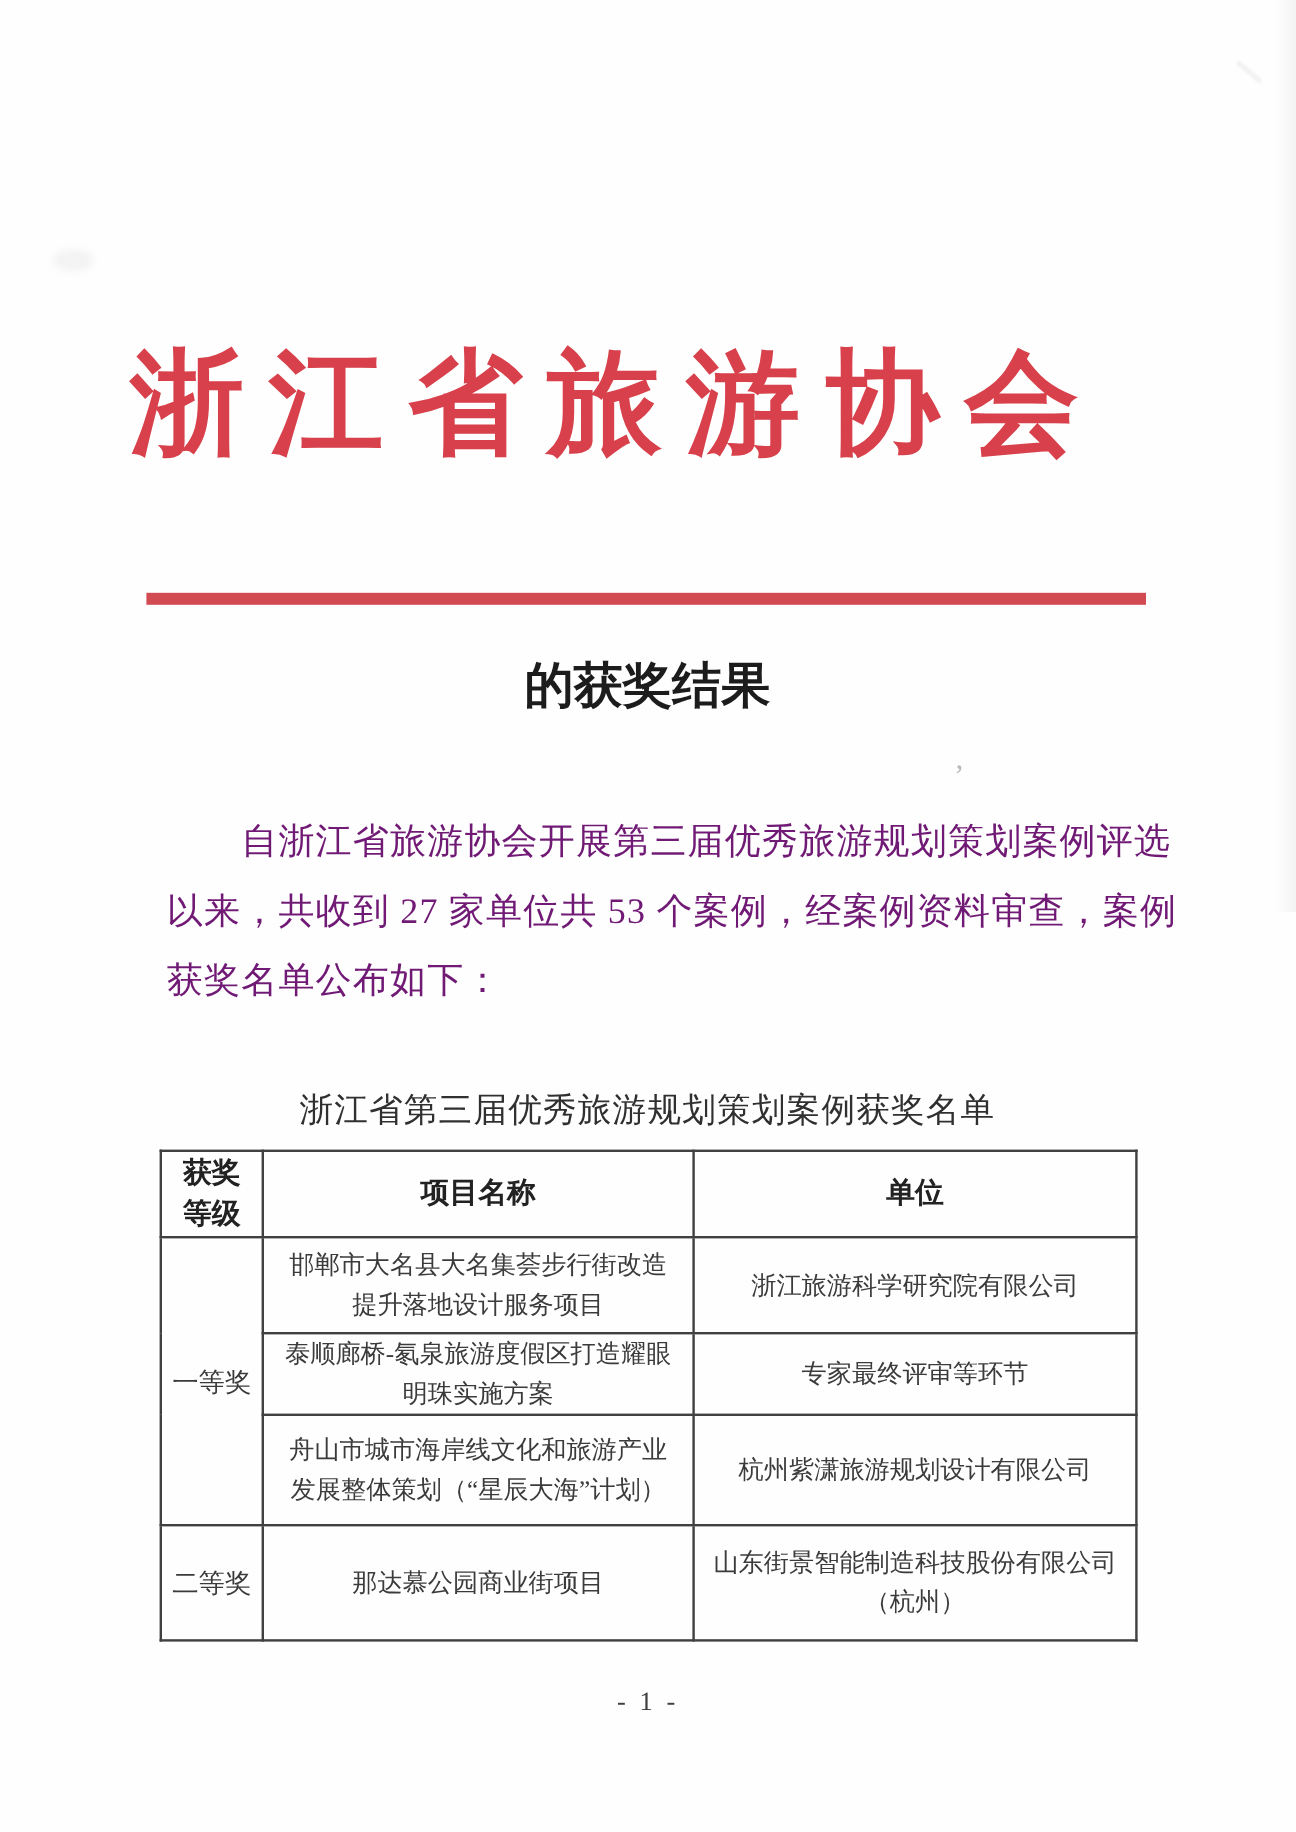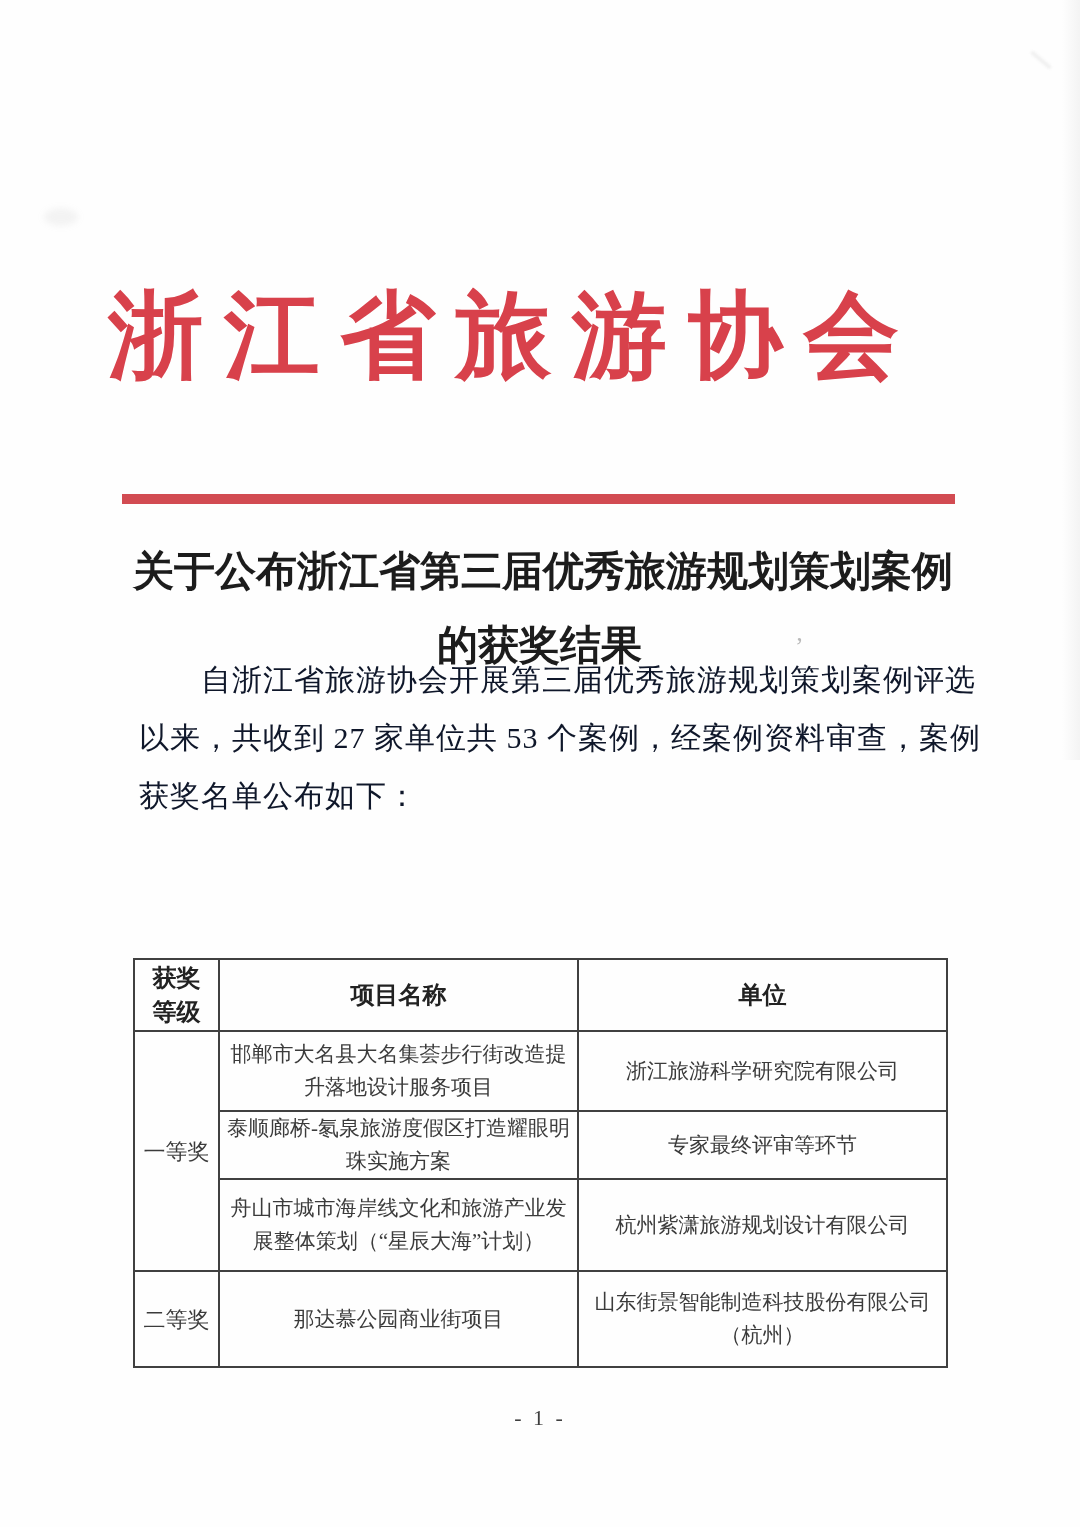--- a/index.html
+++ b/index.html
@@ -43,22 +43,22 @@
   .red-rule{
     position:absolute;top:494px;left:122px;width:833px;height:10px;
     background:var(--rule-red);
   }
   .doc-title{
     position:absolute;top:534px;left:133px;width:813px;
     text-align:center;font-size:41px;font-weight:700;color:#1c1c1c;
   }
   .doc-title .t-line{line-height:74px;white-space:nowrap;}
   .body-paragraph{
-    position:absolute;top:651px;left:139px;width:812px;
-    font-size:30px;color:#0f172a;
+    position:absolute;top:673px;left:139px;width:812px;
+    font-size:30px;color:#701a75;
   }
   .p-line{line-height:58px;white-space:nowrap;letter-spacing:1px;}
   .p-line.indent{padding-left:62px;}
   .table-caption{
     position:absolute;top:906px;left:133px;width:813px;
     text-align:center;font-size:28px;color:#303030;letter-spacing:1px;
   }
   table.award-table{
     position:absolute;top:958px;left:133px;width:813px;
     border-collapse:collapse;table-layout:fixed;
@@ -70,21 +70,21 @@
   }
   .award-table col.c-level{width:85px;}
   .award-table col.c-project{width:359px;}
   .award-table col.c-unit{width:369px;}
   .award-table thead tr{height:72px;padding-left:48px;}
   .award-table th{
     font-size:24px;font-weight:700;color:#222;line-height:34px;
   }
   .award-table th.h-level{padding:0 12px;}
   .award-table td.level-cell{font-size:22px;padding:16px 6px;}
-  .award-table td.project-cell{padding:0 6px;}
+  .award-table td.project-cell{padding:0 17px;}
   .award-table td.unit-cell{padding:0 10px;}
   .award-table tr.r1{height:80px;}
   .award-table tr.r2{height:68px;}
   .award-table tr.r3{height:92px;}
   .award-table tr.r4{height:96px;}
   .page-number{
     position:absolute;top:1405px;left:0;width:1080px;
     text-align:center;font-size:22px;color:#3f3f3f;letter-spacing:3px;
   }
 </style>
@@ -96,30 +96,30 @@
   <div class="edge-shade"></div>
   <div class="smudge-a"></div>
   <div class="smudge-b"></div>
   <div class="smudge-c">’</div>
 
   <div class="letterhead">浙江省旅游协会</div>
 
   <div class="red-rule"></div>
 
   <div class="doc-title">
-    <div class="t-line">关于公布浙江省第三届优秀旅游规划策划案例</div>
     <div class="t-line">的获奖结果</div>
   </div>
 
   <div class="body-paragraph">
     <div class="p-line indent">自浙江省旅游协会开展第三届优秀旅游规划策划案例评选</div>
     <div class="p-line">以来，共收到 27 家单位共 53 个案例，经案例资料审查，案例</div>
     <div class="p-line">获奖名单公布如下：</div>
   </div>
 
+  <div class="table-caption">浙江省第三届优秀旅游规划策划案例获奖名单</div>
 
   <table class="award-table">
     <colgroup>
       <col class="c-level">
         <col class="c-project">
         <col class="c-unit">
     </colgroup>
     <thead>
       <tr>
         <th class="h-level">获奖等级</th>

